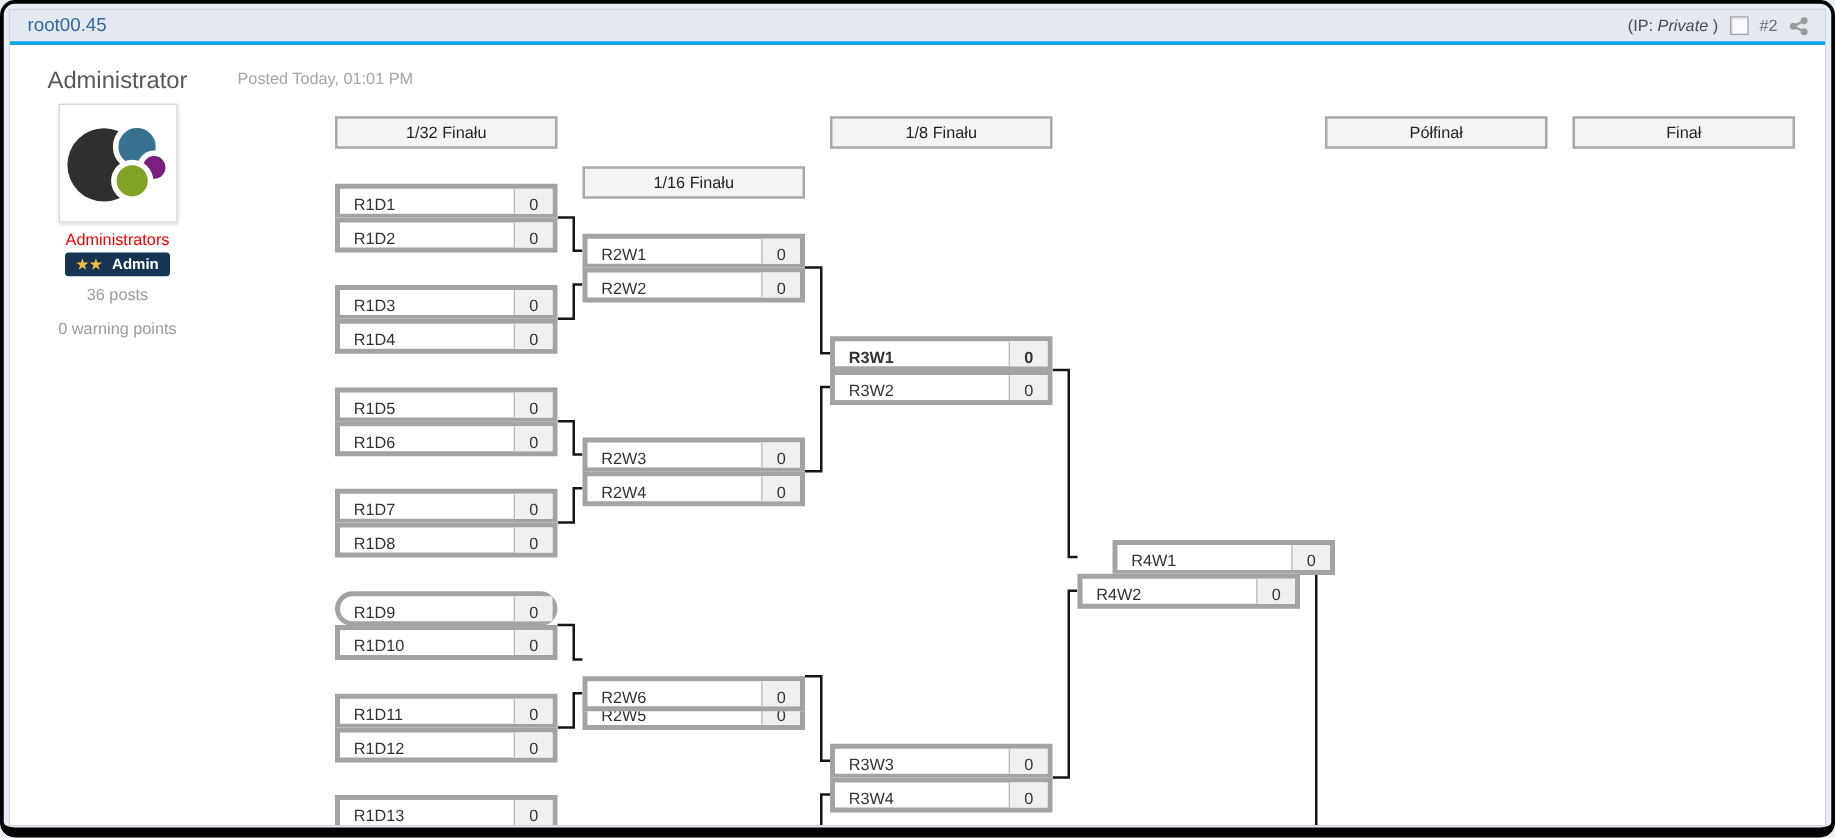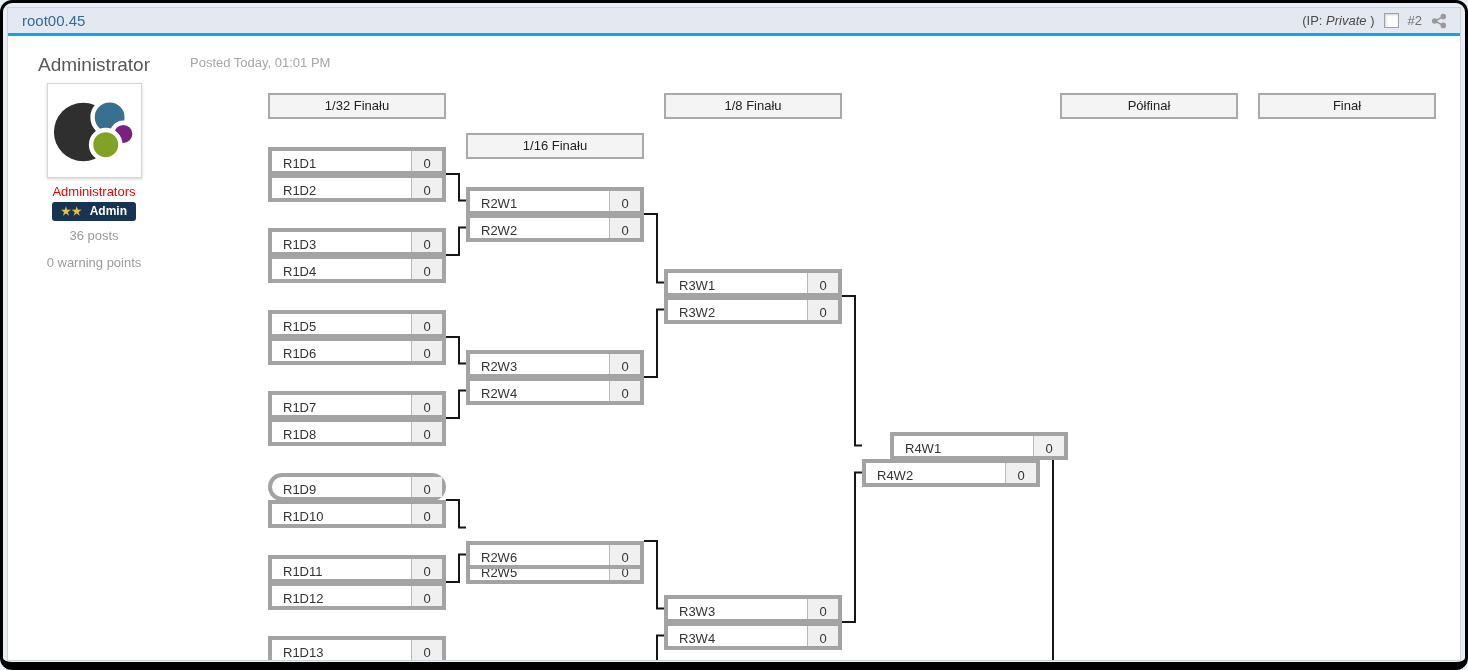--- a/index.html
+++ b/index.html
@@ -200,21 +200,21 @@
         <div class="mscore">0</div>
       </div>
       <div class="match-row" style="left: 458px; top: 506px; margin-top: 42px;">
         <div class="mname">R2W5</div>
         <div class="mscore">0</div>
       </div>
       <div class="match-row" style="left: 458px; top: 533px;">
         <div class="mname">R2W6</div>
         <div class="mscore">0</div>
       </div>
-      <div class="match-row" style="left: 656px; top: 261px;">
+      <div class="match-row" style="left: 656px; top: 261px; font-weight: bold;">
         <div class="mname">R3W1</div>
         <div class="mscore">0</div>
       </div>
       <div class="match-row" style="left: 656px; top: 288px;">
         <div class="mname">R3W2</div>
         <div class="mscore">0</div>
       </div>
       <div class="match-row" style="left: 656px; top: 587px;">
         <div class="mname">R3W3</div>
         <div class="mscore">0</div>

